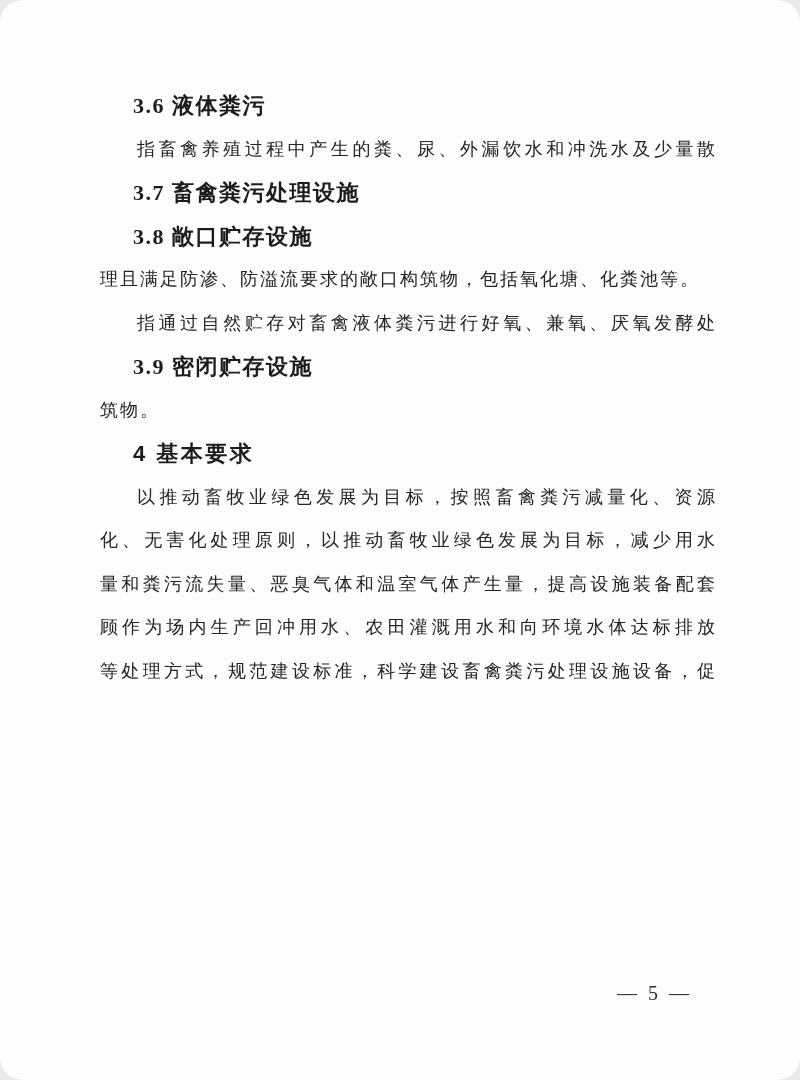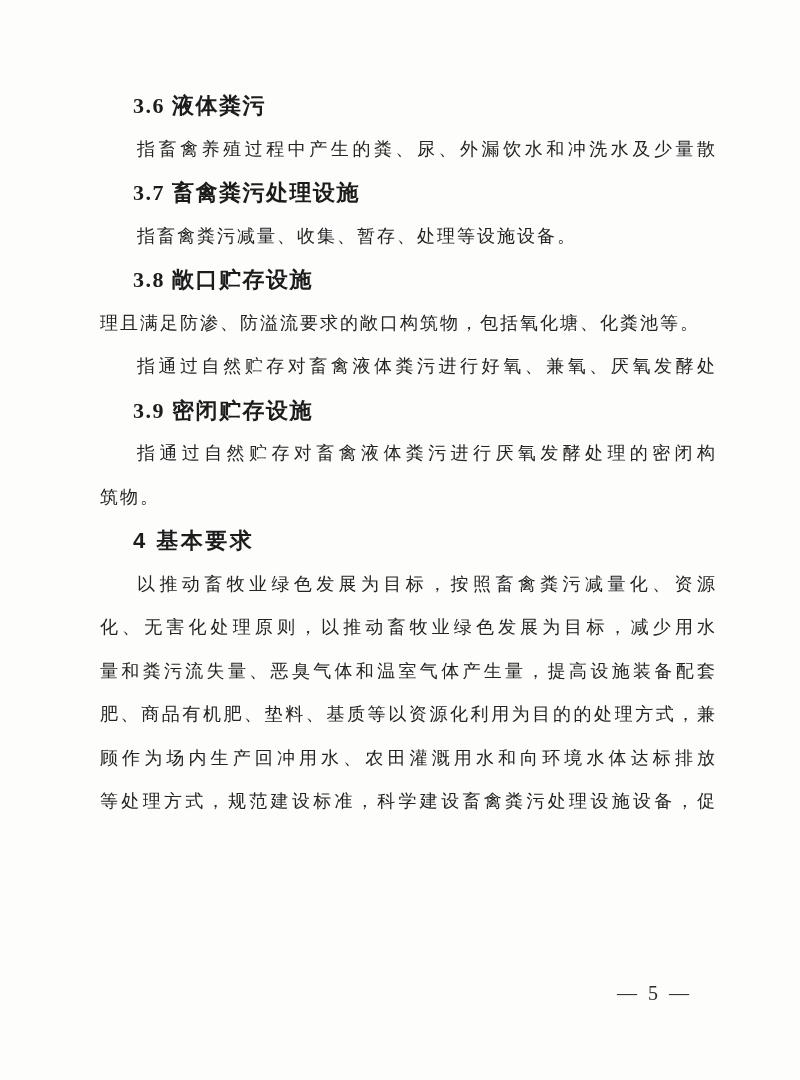--- a/index.html
+++ b/index.html
@@ -1,15 +1,15 @@
 <!DOCTYPE html>
 <html lang="zh"><head>
 <meta charset="utf-8">
 <style>
-  * { margin: 0; padding: 0; box-sizing: border-box; }
+  * { margin: 0; padding: 0; box-sizing: border-box; border-radius: 22px; }
   html, body { background: #e9e9e9; }
   .page {
     position: relative;
     width: 800px;
     height: 1080px;
     margin: 0 auto;
     background: #fdfdfc;
     color: #242424;
     font-family: "Liberation Serif", "DejaVu Serif", serif;
     overflow: hidden;
@@ -59,41 +59,38 @@
 <div class="page">
   <main class="content">
 
     <section>
       <h3 class="heading kai">3.6 液体粪污</h3>
       <p class="line just indent">指畜禽养殖过程中产生的粪、尿、外漏饮水和冲洗水及少量散</p>
     </section>
 
     <section>
       <h3 class="heading kai">3.7 畜禽粪污处理设施</h3>
-      <p class="line just indent last">指畜禽粪污减量、收集、暂存、处理等设施设备。</p>
     </section>
 
     <section>
       <h3 class="heading kai">3.8 敞口贮存设施</h3>
       <p class="line just last">理且满足防渗、防溢流要求的敞口构筑物，包括氧化塘、化粪池等。</p>
       <p class="line just indent">指通过自然贮存对畜禽液体粪污进行好氧、兼氧、厌氧发酵处</p>
     </section>
 
     <section>
       <h3 class="heading kai">3.9 密闭贮存设施</h3>
-      <p class="line just indent">指通过自然贮存对畜禽液体粪污进行厌氧发酵处理的密闭构</p>
       <p class="line just last">筑物。</p>
     </section>
 
     <section>
       <h3 class="heading hei">4 基本要求</h3>
       <p class="line just indent">以推动畜牧业绿色发展为目标，按照畜禽粪污减量化、资源</p>
       <p class="line just">化、无害化处理原则，以推动畜牧业绿色发展为目标，减少用水</p>
       <p class="line just">量和粪污流失量、恶臭气体和温室气体产生量，提高设施装备配套</p>
-      <p class="line just">肥、商品有机肥、垫料、基质等以资源化利用为目的的处理方式，兼</p>
       <p class="line just">顾作为场内生产回冲用水、农田灌溉用水和向环境水体达标排放</p>
       <p class="line just">等处理方式，规范建设标准，科学建设畜禽粪污处理设施设备，促</p>
     </section>
 
   </main>
 
   <footer class="pageno">
     <span>— 5 —</span>
   </footer>
 </div>

